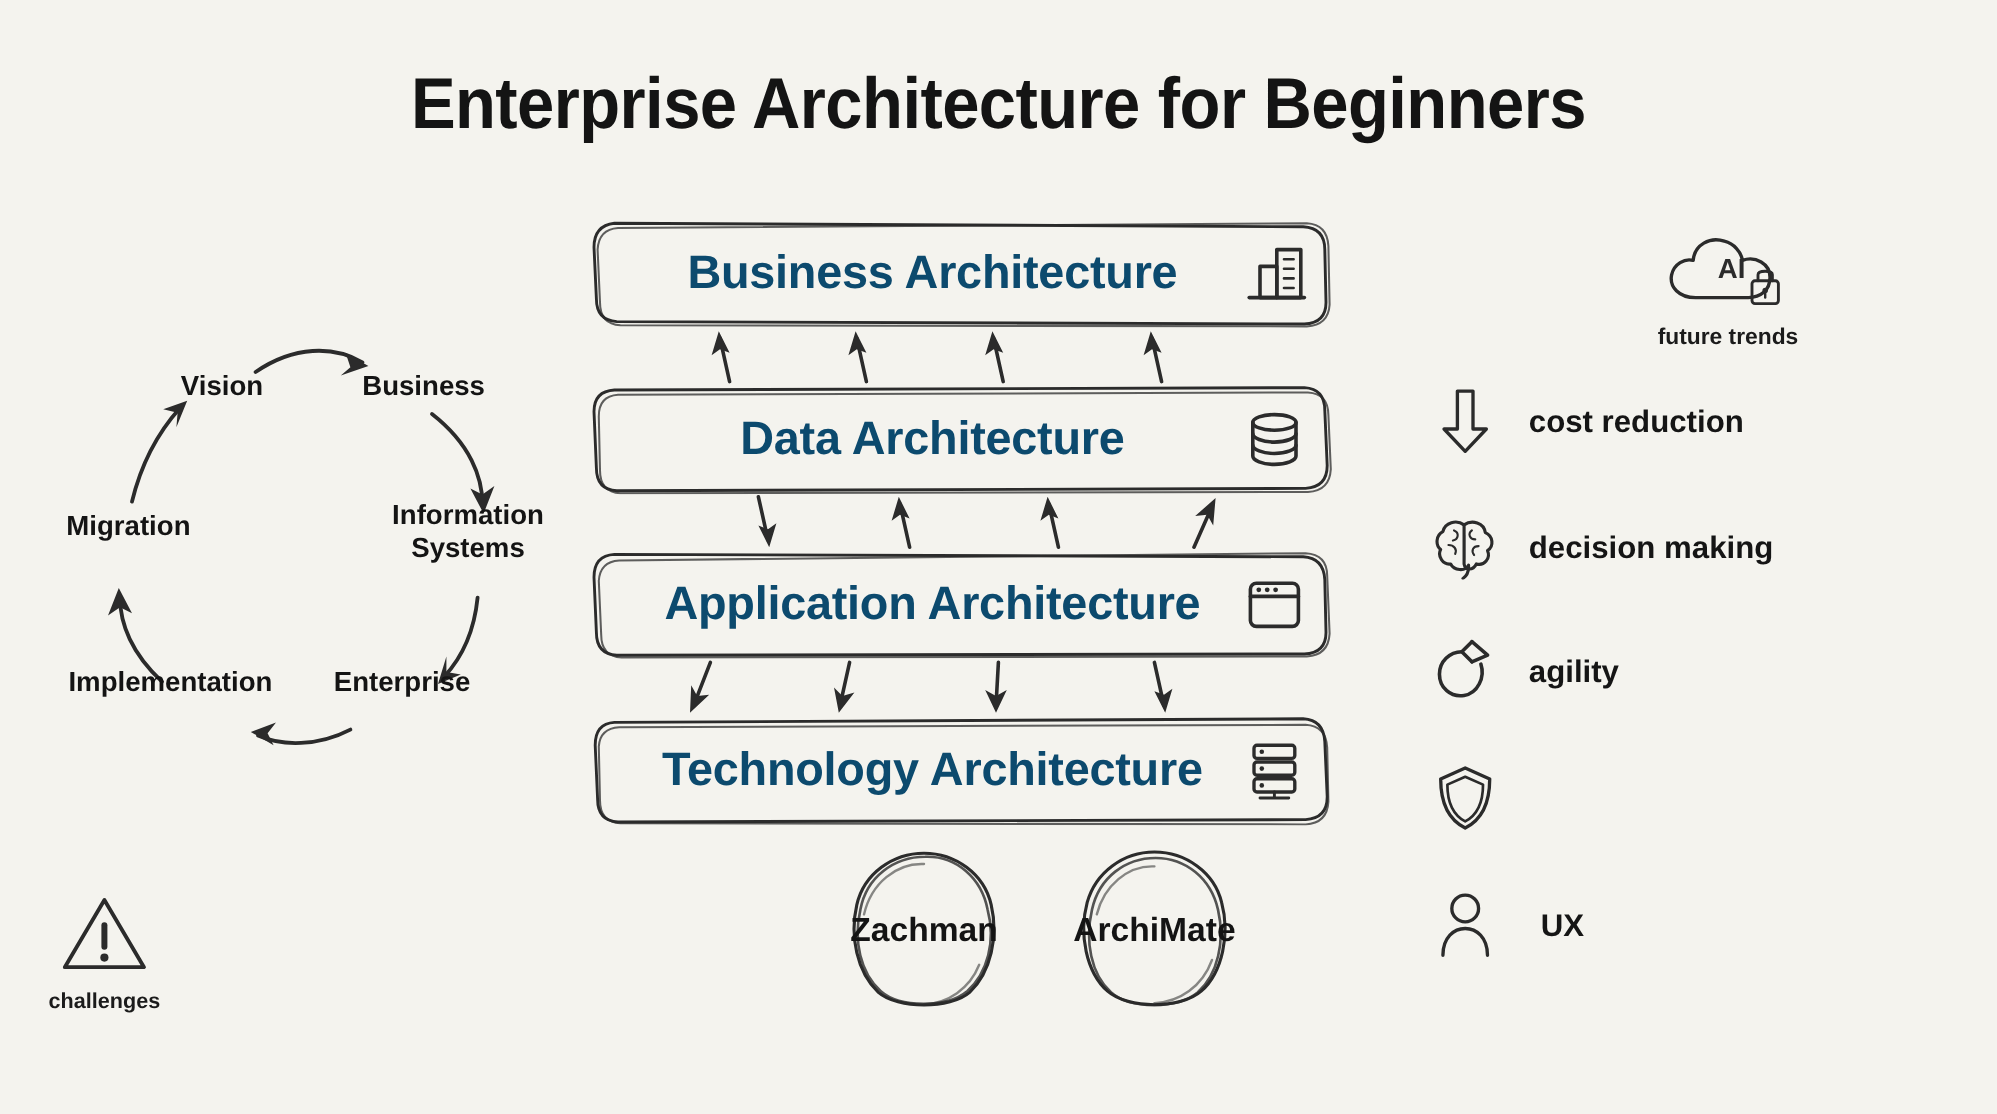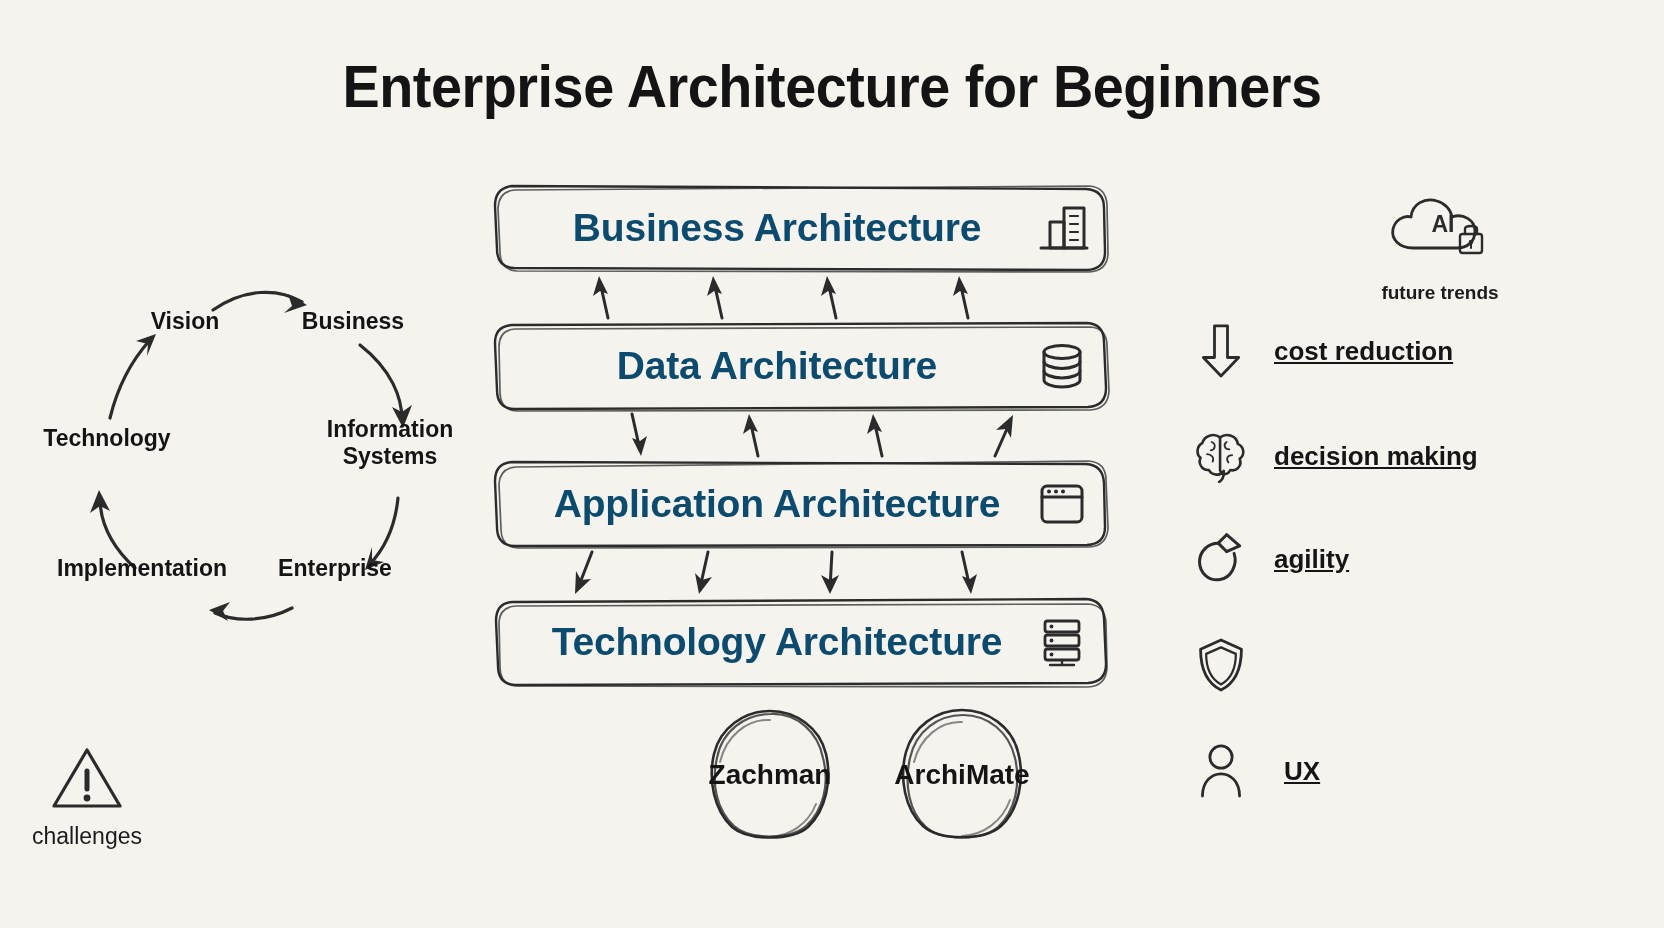--- a/index.html
+++ b/index.html
@@ -65,31 +65,31 @@
   .fw .fwtext{
     position:absolute;left:0;top:0;width:160px;height:150px;
     display:flex;align-items:center;justify-content:center;
     font-size:28px;font-weight:bold;color:#141414;
   }
 
   
   #benefits{position:absolute;left:1190px;top:320px;width:460px;}
   .benefit{position:absolute;left:0;display:flex;align-items:center;gap:22px;}
   .benefit .bicon{width:62px;height:62px;flex:none;display:flex;align-items:center;justify-content:center;}
-  .benefit .blabel{font-size:26px;font-weight:bold;color:#151515;white-space:nowrap;text-decoration:underline;}
+  .benefit .blabel{font-size:26px;font-weight:bold;color:#151515;white-space:nowrap;}
 
   
   #future{position:absolute;left:1345px;top:192px;width:190px;text-align:center;}
   #future .fticon{width:110px;height:72px;margin:0 auto;}
-  #future .ftlabel{font-size:19px;font-weight:bold;color:#1b1b1b;margin-top:14px;}
+  #future .ftlabel{font-size:19px;font-weight:bold;color:#1b1b1b;margin-top:2px;}
 
   
   #challenges{position:absolute;left:22px;top:745px;width:130px;text-align:center;}
   #challenges .chicon{width:74px;height:66px;margin:0 auto;}
-  #challenges .chlabel{font-size:23px;font-weight:normal;color:#1b1b1b;margin-top:8px;}
+  #challenges .chlabel{font-size:18px;font-weight:bold;color:#1b1b1b;margin-top:8px;}
 
   .ink{stroke:#2b2b2b;fill:none;stroke-linecap:round;stroke-linejoin:round;}
   .ink-fill{fill:#2b2b2b;stroke:none;}
 </style>
 </head>
 <body>
 
 <div id="stage">
 
   <div id="title">Enterprise Architecture for Beginners</div>
@@ -113,21 +113,21 @@
       <path class="ink-fill" d="M79 220 L 90 241 L 80 236 L 70 243 Z"></path>
 
       <path class="ink" stroke-width="3.2" d="M90 148 C 98 115, 112 90, 130 70"></path>
       <path class="ink-fill" d="M136 64 L 127 86 L 128 74 L 116 71 Z"></path>
     </svg>
     <div class="cyc-node" style="left:110px;top:38px;width:110px;">Vision</div>
     <div class="cyc-node" style="left:268px;top:38px;width:130px;">Business</div>
     <div class="cyc-node multi" style="left:290px;top:146px;width:160px;">Information<br>Systems</div>
     <div class="cyc-node" style="left:240px;top:285px;width:150px;">Enterprise</div>
     <div class="cyc-node" style="left:22px;top:285px;width:200px;">Implementation</div>
-    <div class="cyc-node" style="left:12px;top:155px;width:150px;">Technology</div>
+    <div class="cyc-node" style="left:12px;top:155px;width:150px;">Migration</div>
   </div>
 
   <div id="stack">
 
     <div class="layer" style="top:0px;">
       <svg class="sketchbox" viewBox="0 0 620 92">
         <path class="ink" stroke-width="2.4" d="M22 4 L596 7 Q614 8 614 26 L615 70 Q615 87 597 88 L24 86 Q7 85 7 67 L5 24 Q5 6 22 4 Z"></path>
         <path class="ink" stroke-width="1.7" opacity="0.75" d="M25 8 L599 4 Q616 5 617 23 L618 72 Q617 89 599 90 L27 89 Q10 88 10 70 L8 26 Q9 9 25 8"></path>
       </svg>
       <div class="ltext">Business Architecture</div>

